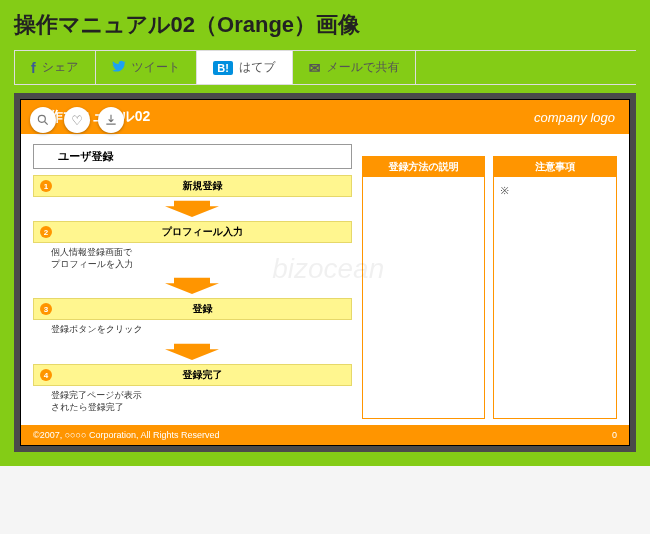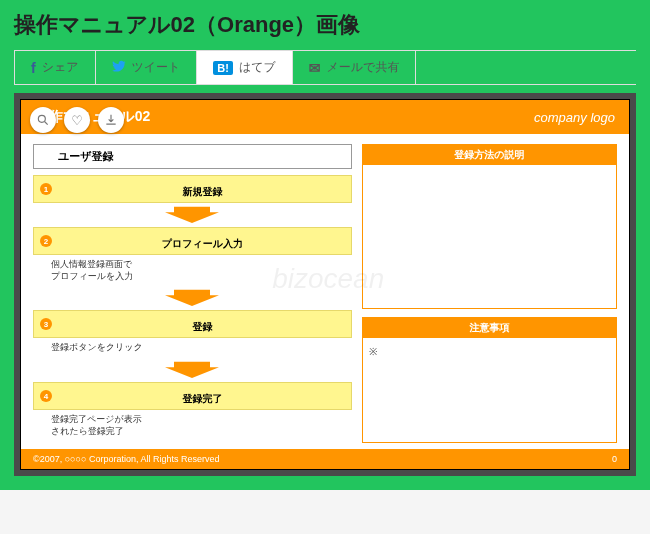--- a/index.html
+++ b/index.html
@@ -1,41 +1,41 @@
 <!DOCTYPE html>
 <html><head>
 <meta charset="utf-8">
 <style>
   * { box-sizing: border-box; margin: 0; padding: 0; }
   body { font-family: "Hiragino Sans", "Meiryo", sans-serif; background: #f5f5f5; width: 650px; }
-  .container { background: #22c55e; padding: 10px 14px 14px; }
+  .container { background: #84cc16; padding: 10px 14px 14px; }
   .page-title { font-size: 22px; font-weight: bold; margin-bottom: 10px; color: #222; }
   .share-row { display: flex; gap: 0; border-top: 1px solid #ddd; border-bottom: 1px solid #ddd; }
   .share-btn { display: flex; align-items: center; gap: 6px; padding: 8px 16px; font-size: 12px; border-right: 1px solid #ddd; cursor: pointer; color: #555; }
   .share-btn:first-child { border-left: 1px solid #ddd; }
   .share-btn .glyph { font-weight: bold; font-size: 14px; }
   .fb { color: #3b5998; }
   .tw { color: #1da1f2; }
   .ht { background: white; }
   .ht .glyph { color: #fff; background: #008fde; padding: 1px 4px; border-radius: 2px; font-size: 11px; }
   .viewer-wrap { margin-top: 8px; position: relative; }
   .dark-frame { background: #4a4a4a; padding: 6px; }
   .toolbar { position: absolute; top: 14px; left: 16px; display: flex; gap: 8px; z-index: 5; }
   .tool-btn { width: 26px; height: 26px; border-radius: 50%; background: #fff; display: flex; align-items: center; justify-content: center; font-size: 13px; color: #777; box-shadow: 0 1px 3px rgba(0,0,0,.3); cursor: pointer; }
   .slide { background: #fff; border: 1px solid #000; }
   .slide-header { background: #ff9500; color: #fff; display: flex; justify-content: space-between; align-items: center; padding: 8px 14px; font-size: 14px; font-weight: bold; }
   .slide-header .logo { font-style: italic; font-weight: normal; font-size: 13px; margin-left: 6px; }
   .slide-body { padding: 10px 12px 6px; display: flex; gap: 10px; position: relative; }
   .section-title-box { border: 1px solid #999; padding: 4px 24px; font-size: 11px; font-weight: bold; margin-bottom: 6px; background: #fff; }
   .left-col { flex: 1.25; }
-  .right-col { flex: 1; display: flex; flex-direction: column; gap: 8px; }
+  .right-col { flex: 1; display: flex; flex-direction: row; gap: 8px; margin-top: 12px; }
   .step { margin-bottom: 2px; }
   .step-head { background: #fff68f; border: 1px solid #e6d86a; display: flex; align-items: center; padding: 3px 6px; position: relative; }
   .step-num { width: 12px; height: 12px; border-radius: 50%; background: #ff9500; color: #fff; font-size: 8px; display: flex; align-items: center; justify-content: center; margin-right: 8px; font-weight: bold; }
-  .step-label { flex: 1; text-align: center; font-size: 10px; font-weight: bold; margin-top: 6px; }
+  .step-label { flex: 1; text-align: center; font-size: 10px; font-weight: bold; }
   .step-body { font-size: 9px; padding: 4px 6px 4px 18px; color: #333; line-height: 1.3; white-space: pre-line; }
   .arrow { text-align: center; }
   .arrow svg { width: 56px; height: 18px; }
   .info-box { border: 1px solid #ff9500; background: #fff; flex: 1; display: flex; flex-direction: column; }
   .info-head { background: #ff9500; color: #fff; font-size: 10px; text-align: center; padding: 3px; font-weight: bold; }
   .info-body { flex: 1; padding: 6px; font-size: 10px; color: #555; }
   .info-box.tall { min-height: 165px; }
   .info-box.short { min-height: 70px; font-family: Liberation Mono, monospace; }
   .slide-footer { background: #ff9500; color: #fff; font-size: 9px; padding: 5px 12px; display: flex; justify-content: space-between; }
   .watermark { position: absolute; top: 42%; left: 45%; font-size: 28px; color: rgba(0,0,0,.06); font-style: italic; pointer-events: none; transform: translate(-20%, -10%); }

